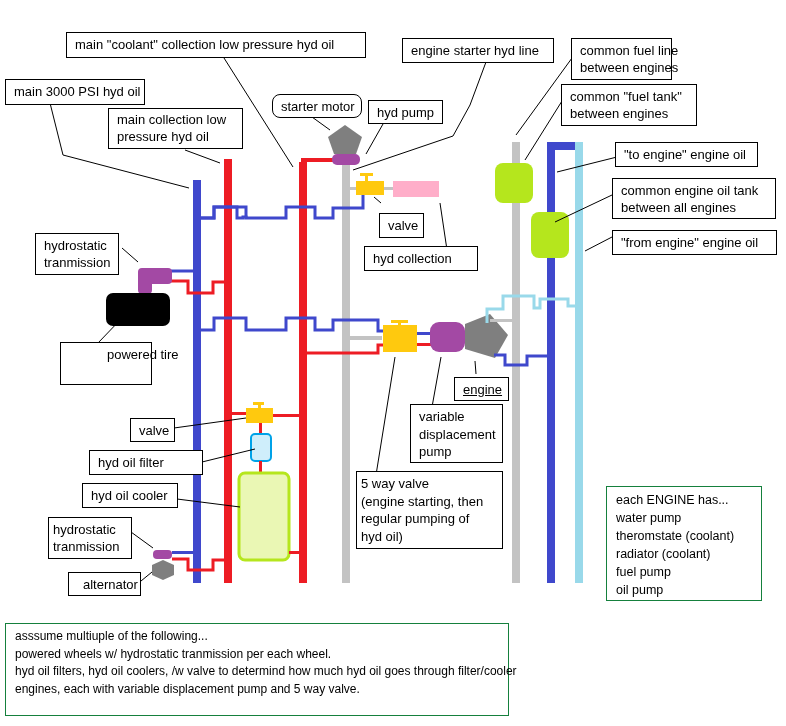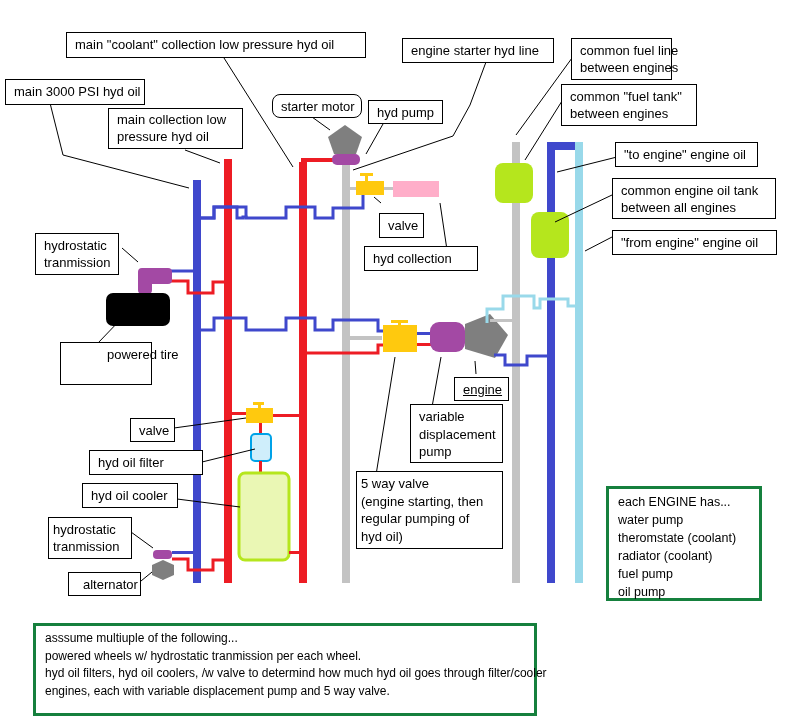--- a/index.html
+++ b/index.html
@@ -2,21 +2,21 @@
 <html><head>
 <meta charset="utf-8">
 <style>
   html, body { margin:0; padding:0; background:#ffffff; }
   body { width:786px; height:726px; position:relative; overflow:hidden;
          font-family: "Liberation Sans", "DejaVu Sans", sans-serif; }
   #diagram { position:absolute; left:0; top:0; }
   .lbl { position:absolute; border:1px solid #000; background:#fff;
          font-size:13px; line-height:18px; color:#000; padding:3px 8px;
          white-space:pre; box-sizing:border-box; }
-  .note { position:absolute; border:3px solid #15803d; background:#fff;
+  .note { position:absolute; border:1px solid #15803d; background:#fff;
           font-size:12.5px; line-height:18px; color:#000; padding:5px 9px;
           white-space:pre; box-sizing:border-box; }
 </style>
 </head>
 <body>
 
 <svg id="diagram" width="786" height="726" viewBox="0 0 786 726">
 
   <rect x="193" y="180" width="8" height="403" fill="#3f48cc"></rect>
   <rect x="224" y="159" width="8" height="424" fill="#ed1c24"></rect>
@@ -147,16 +147,16 @@
 <div class="lbl" style="left:48px;top:517px;width:84px;height:42px;line-height:17px;padding-left:4px;">hydrostatic
 tranmission</div>
 <div class="lbl" style="left:68px;top:572px;width:73px;height:24px;padding-left:14px;">alternator</div>
 
 <div class="note" style="left:606px;top:486px;width:156px;height:115px;line-height:18px;padding-top:4px;">each ENGINE has...
 water pump
 theromstate (coolant)
 radiator (coolant)
 fuel pump
 oil pump</div>
-<div class="note" style="left:5px;top:623px;width:504px;height:93px;font-size:12px;line-height:17.5px;padding-top:4px;width:504px;margin-left:28px;">asssume multiuple of the following...
+<div class="note" style="left:5px;top:623px;width:504px;height:93px;font-size:12px;line-height:17.5px;padding-top:4px;width:504px;">asssume multiuple of the following...
 powered wheels w/ hydrostatic tranmission per each wheel.
 hyd oil filters, hyd oil coolers, /w valve to determind how much hyd oil goes through filter/cooler
 engines, each with variable displacement pump and 5 way valve.</div>
 
 </body></html>

